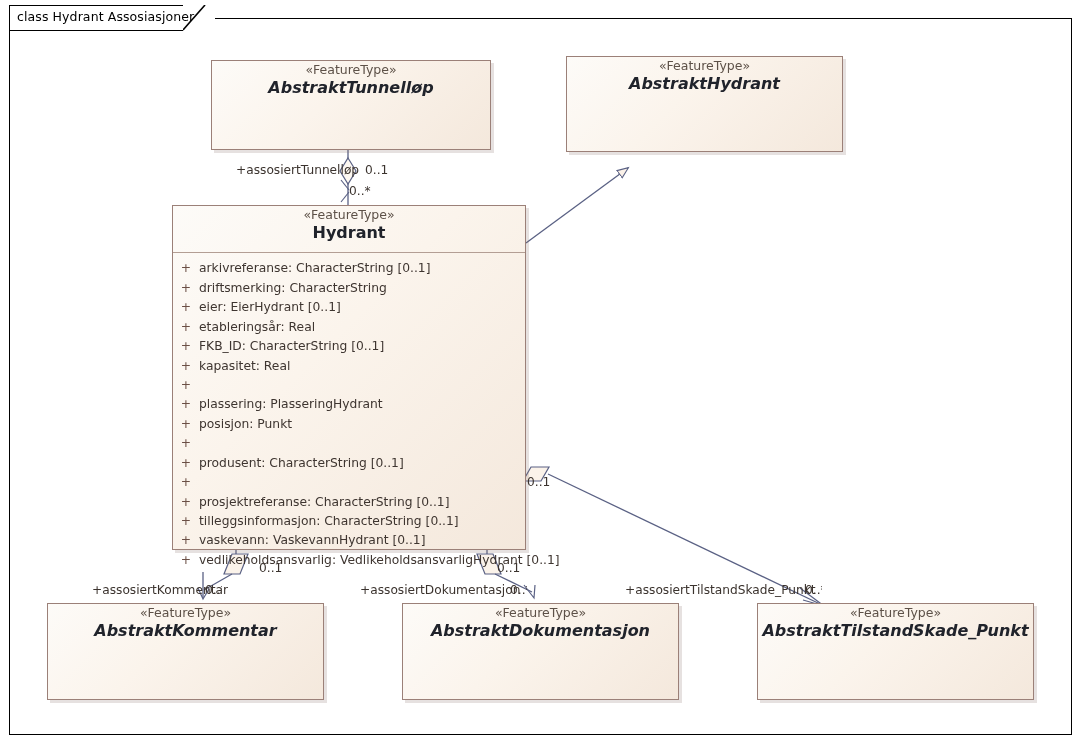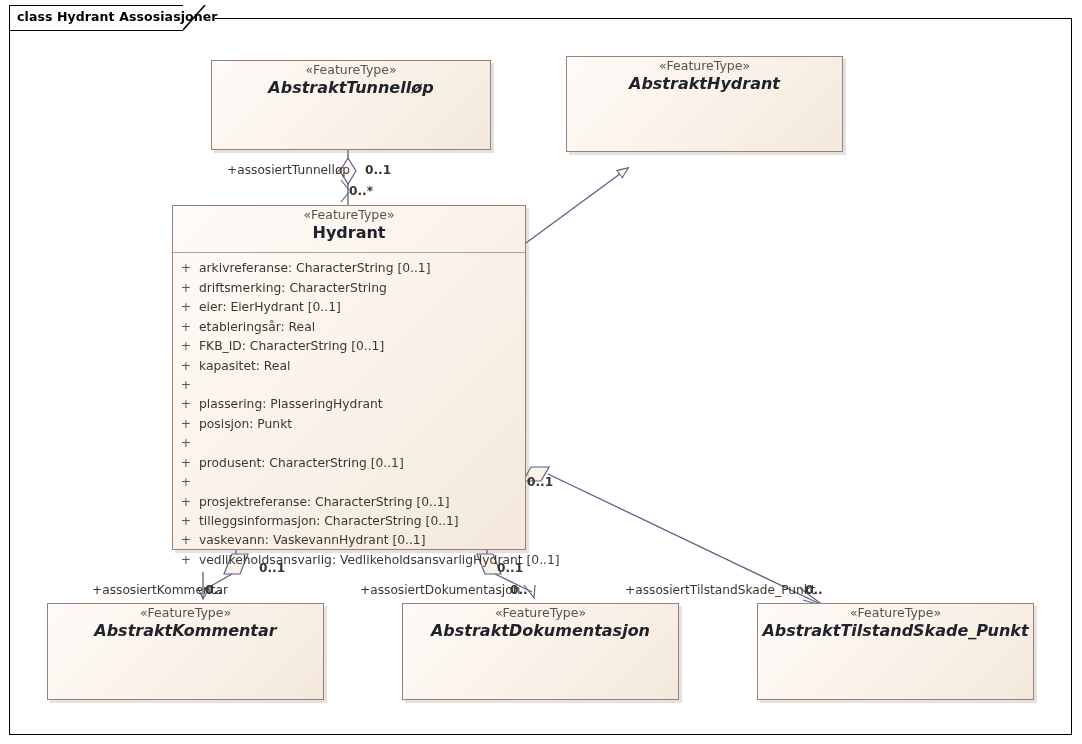--- a/index.html
+++ b/index.html
@@ -58,21 +58,21 @@
     width: 32px;
     height: 26px;
     overflow: hidden;
     background: #ffffff;
   }
   .frame-tab-label {
     position: absolute;
     left: 8px;
     top: 4px;
     font-size: 12.5px;
-    font-weight: bold;
+    font-weight: normal;
     color: #000000;
     white-space: nowrap;
     letter-spacing: 0.1px;
   }
 
   
   #connectors {
     position: absolute;
     left: 0;
     top: 0;
@@ -146,21 +146,20 @@
     white-space: nowrap;
     z-index: 3;
     background: transparent;
   }
   .edge-mult {
     position: absolute;
     font-size: 12.2px;
     color: #3b332e;
     white-space: nowrap;
     z-index: 3;
-    font-weight: bold;
   }
 </style>
 </head>
 <body>
 
 <div id="diagram-root">
 
   <div class="frame-border"></div>
   <div class="frame-tab">
     <div class="frame-tab-body"></div>
@@ -315,21 +314,21 @@
     </div>
   </div>
 
   <div class="uml-class" style="left:757px; top:603px; width:277px; height:97px;">
     <div class="uml-header">
       <span class="stereotype">«FeatureType»</span>
       <span class="classname abstract">AbstraktTilstandSkade_Punkt</span>
     </div>
   </div>
 
-  <div class="edge-label" style="left:227px; top:163px;">+assosiertTunnelløp</div>
+  <div class="edge-label" style="left:236px; top:163px;">+assosiertTunnelløp</div>
   <div class="edge-mult" style="left:365px; top:163px;">0..1</div>
   <div class="edge-mult" style="left:349px; top:184px; overflow:hidden; height:17px;">0..*</div>
 
   <div class="edge-mult" style="left:527px; top:475px;">0..1</div>
 
   <div class="edge-mult" style="left:259px; top:561px;">0..1</div>
   <div class="edge-label" style="left:92px; top:583px;">+assosiertKommentar</div>
   <div class="edge-mult" style="left:205px; top:583px; overflow:hidden; height:17px; width:17px;">0..*</div>
 
   <div class="edge-mult" style="left:497px; top:561px;">0..1</div>

